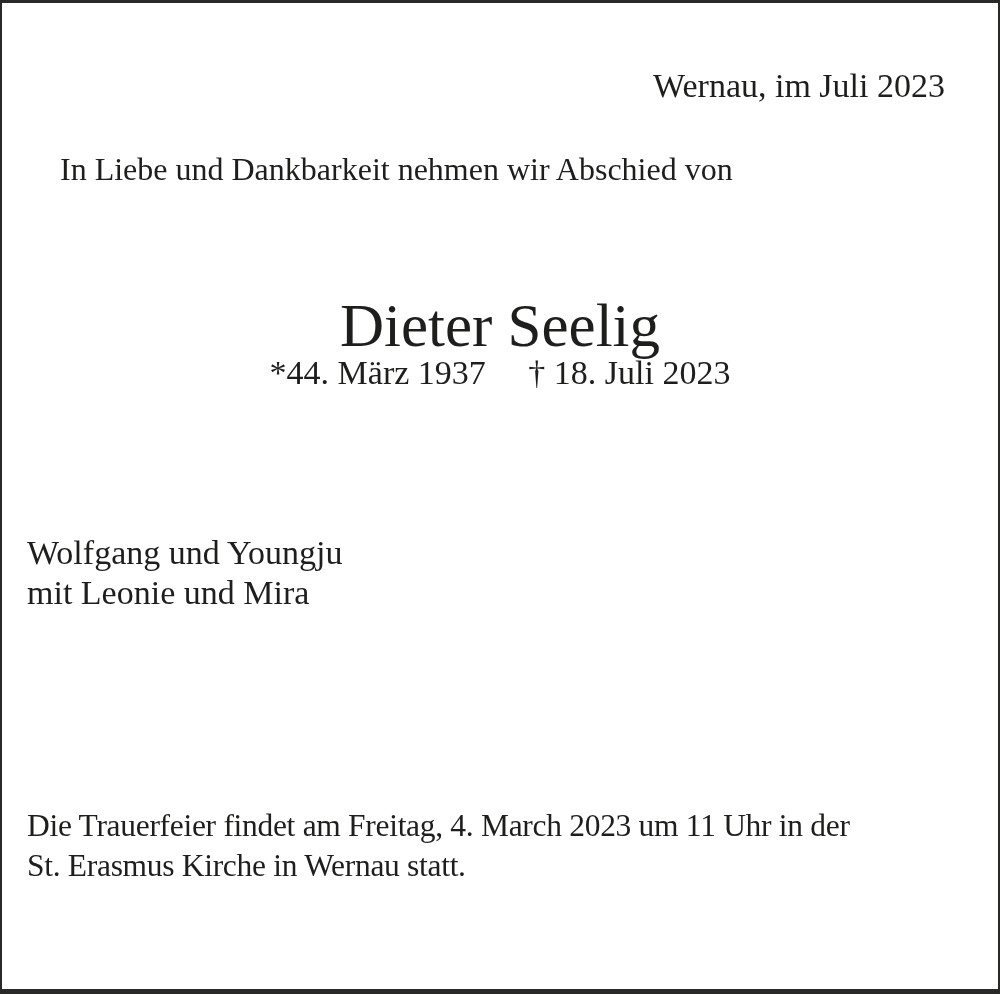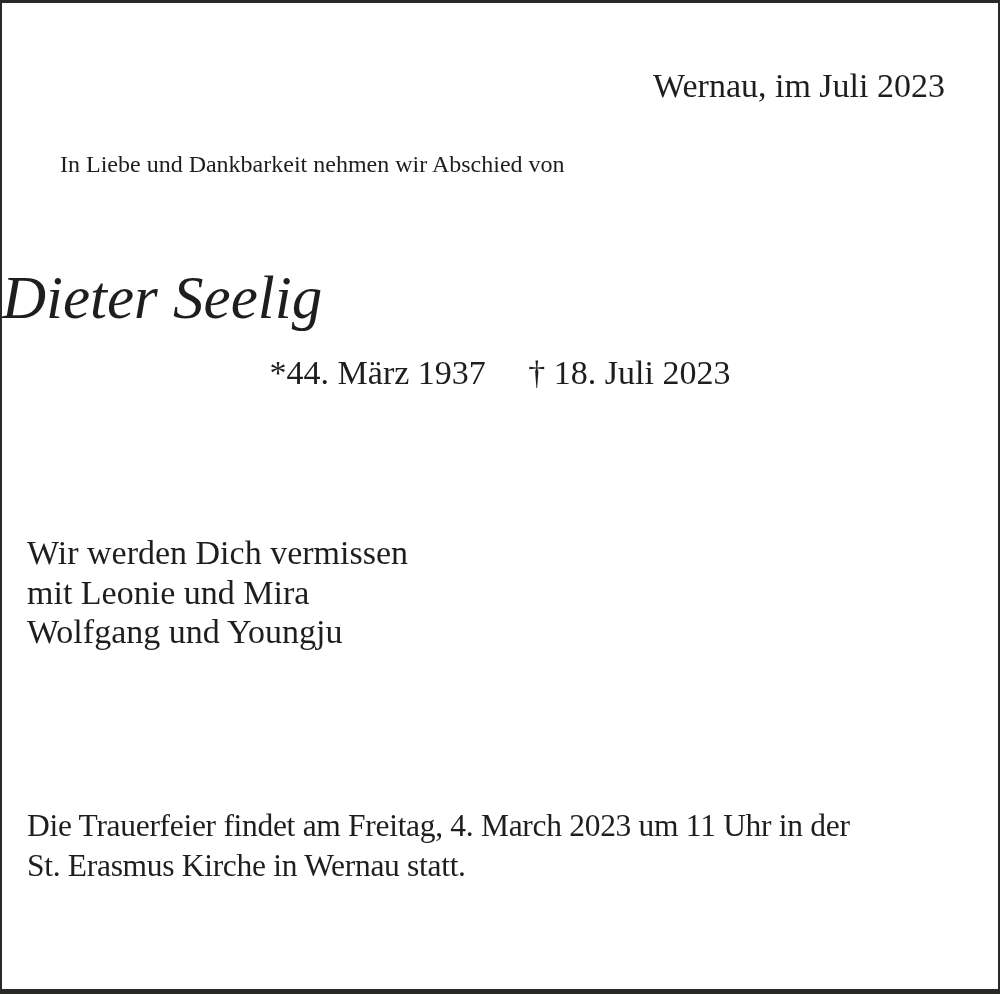--- a/index.html
+++ b/index.html
@@ -27,33 +27,33 @@
     right: 53px;
     font-size: 34px;
     line-height: 1.15;
     white-space: nowrap;
     margin-top: 19px;
   }
   .intro {
     position: absolute;
     top: 148px;
     left: 58px;
-    font-size: 24px;
+    font-size: 32px;
     line-height: 1.15;
     white-space: nowrap;
   }
   .name {
     position: absolute;
-    top: 260px;
+    top: 288px;
     left: 0;
     width: 100%;
+    text-align: center;
     font-size: 61px;
     line-height: 1.15;
     white-space: nowrap;
-    font-style: italic;
   }
   .dates {
     position: absolute;
     top: 350px;
     left: 0;
     width: 100%;
     text-align: center;
     font-size: 34px;
     line-height: 1.15;
     white-space: nowrap;
@@ -89,23 +89,22 @@
   <div class="intro">In Liebe und Dankbarkeit nehmen wir Abschied von</div>
 
   <div class="name">Dieter Seelig</div>
 
   <div class="dates">
     <span class="birth">*44. März 1937</span>
     <span class="death">† 18. Juli 2023</span>
   </div>
 
   <div class="farewell">
-    <div>Wir werden Dich vermissen</div>
+    <div>Wolfgang und Youngju</div>
     <div>mit Leonie und Mira</div>
-    <div>Wolfgang und Youngju</div>
   </div>
 
   <div class="service">
     <div>Die Trauerfeier findet am Freitag, 4. March 2023 um 11 Uhr in der</div>
     <div>St. Erasmus Kirche in Wernau statt.</div>
   </div>
 
 </div>
 
 </body></html>

